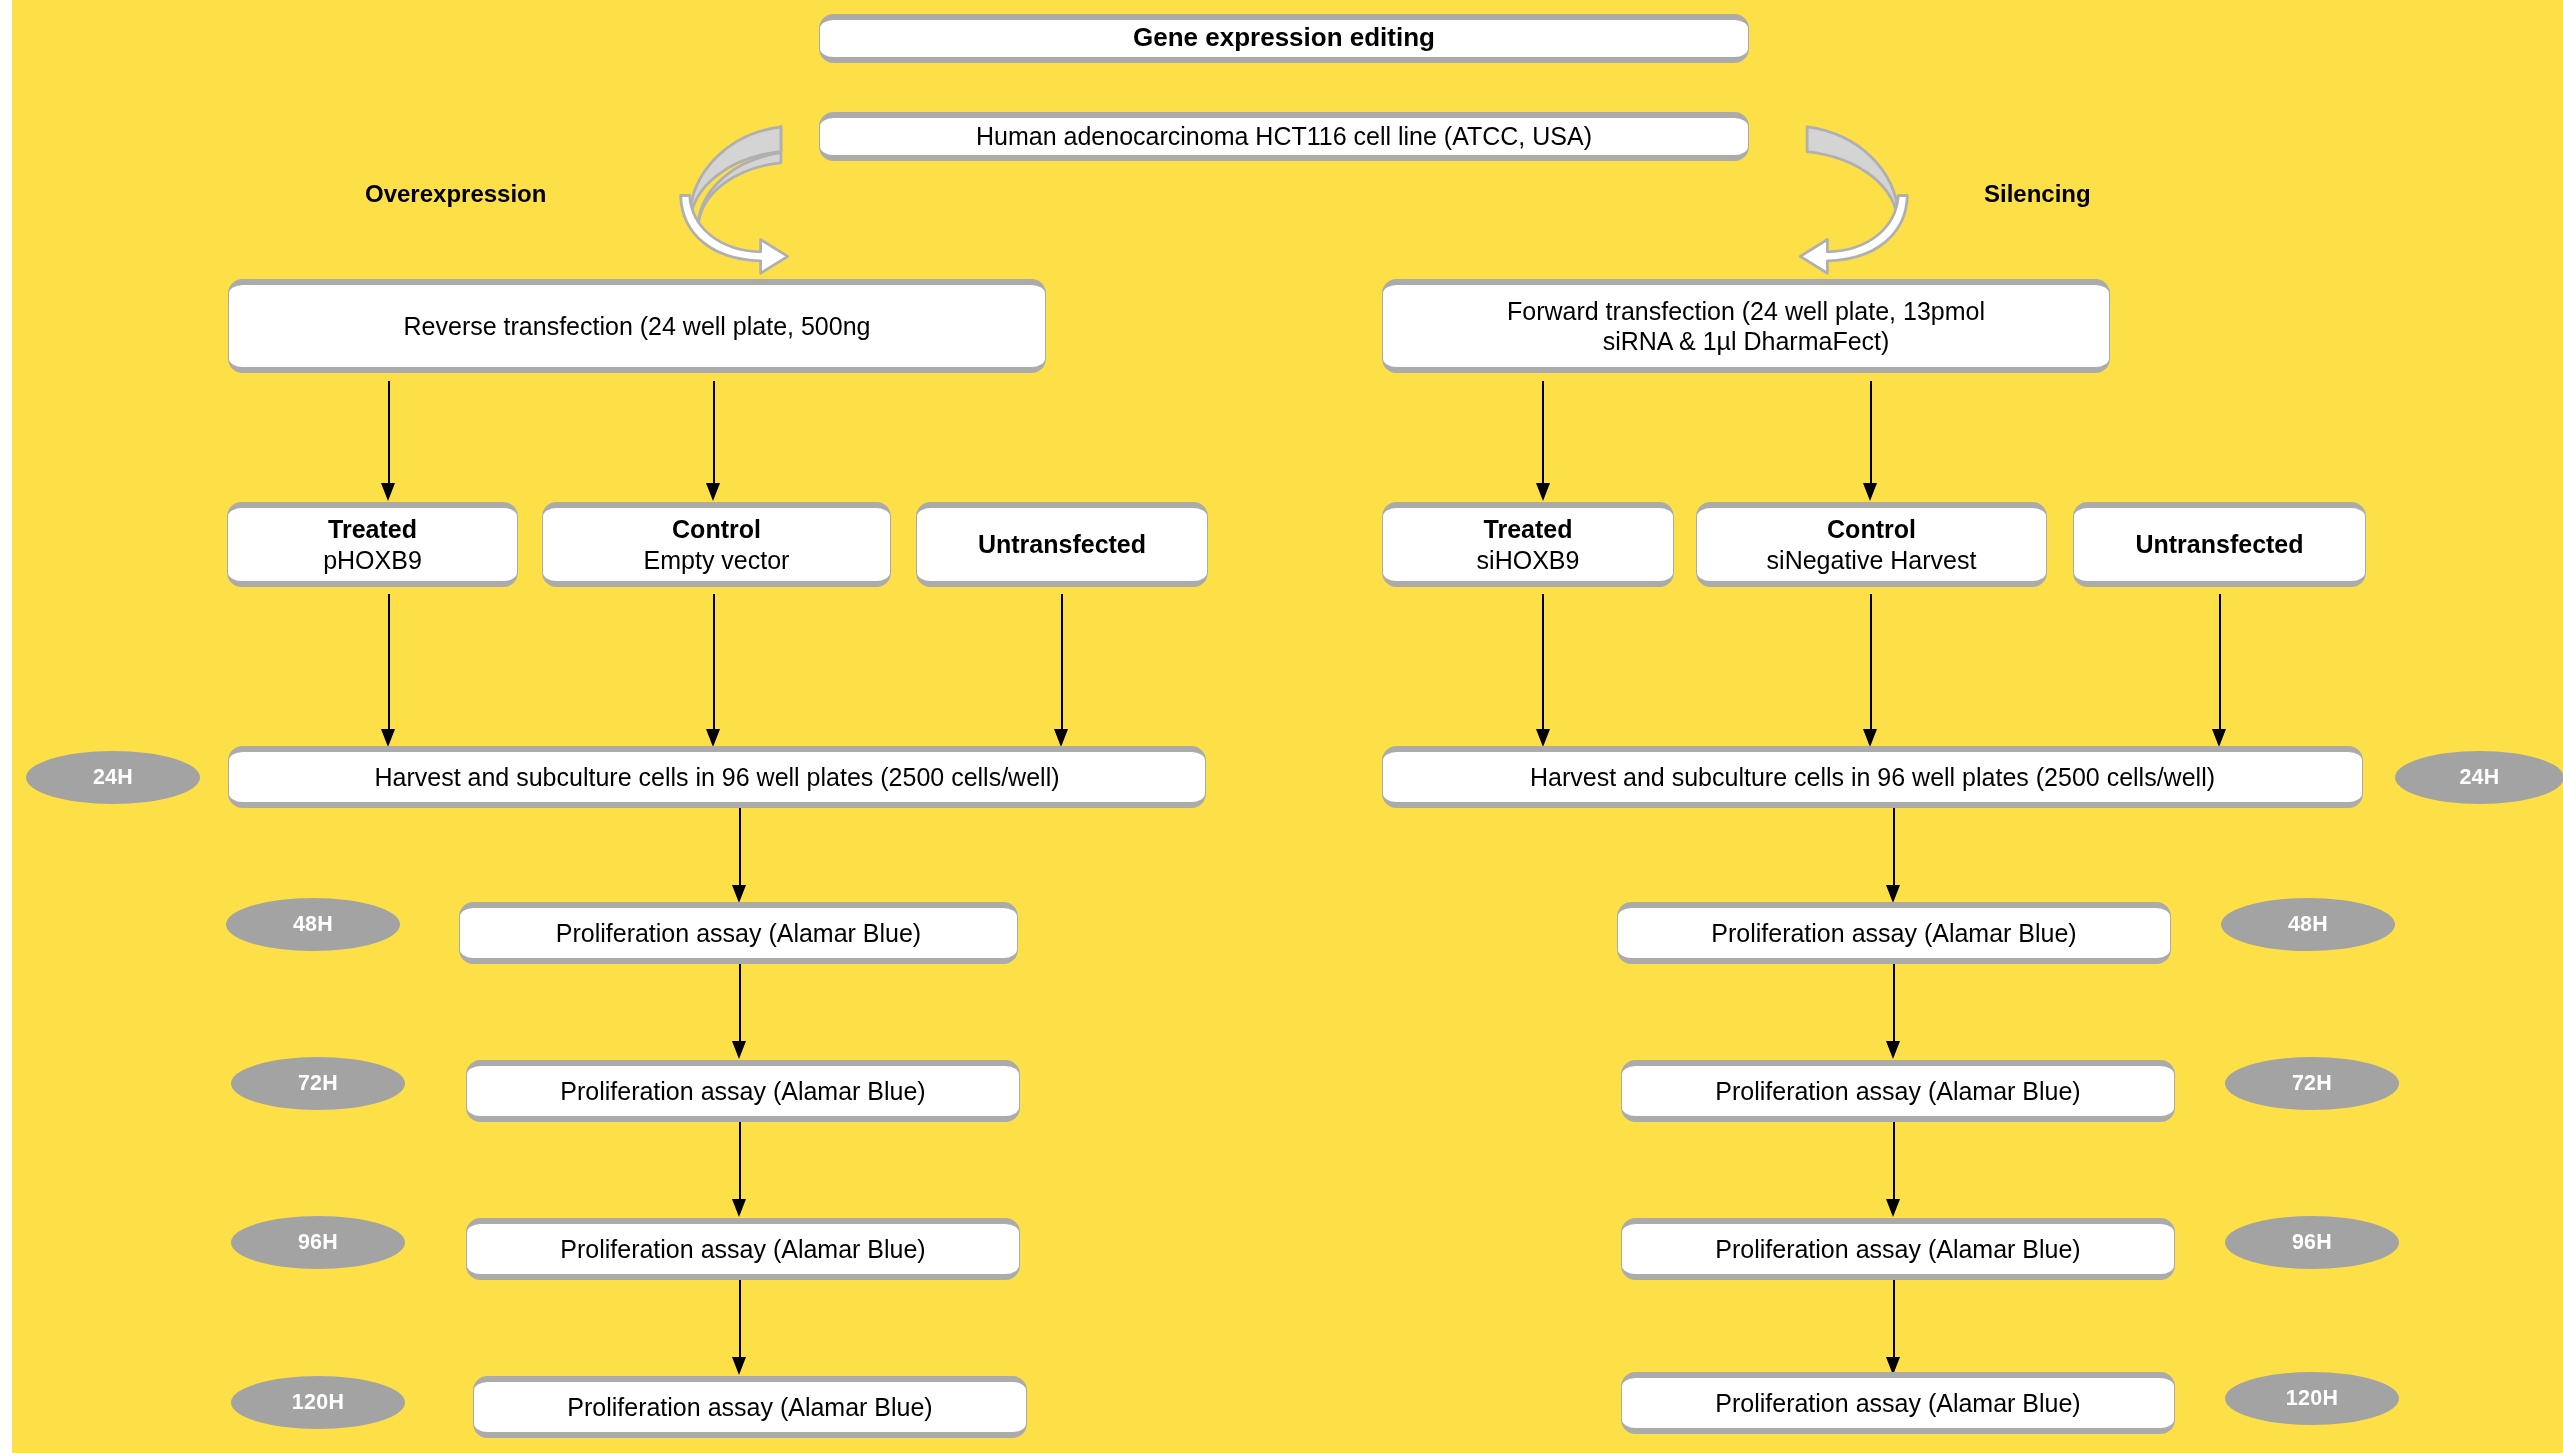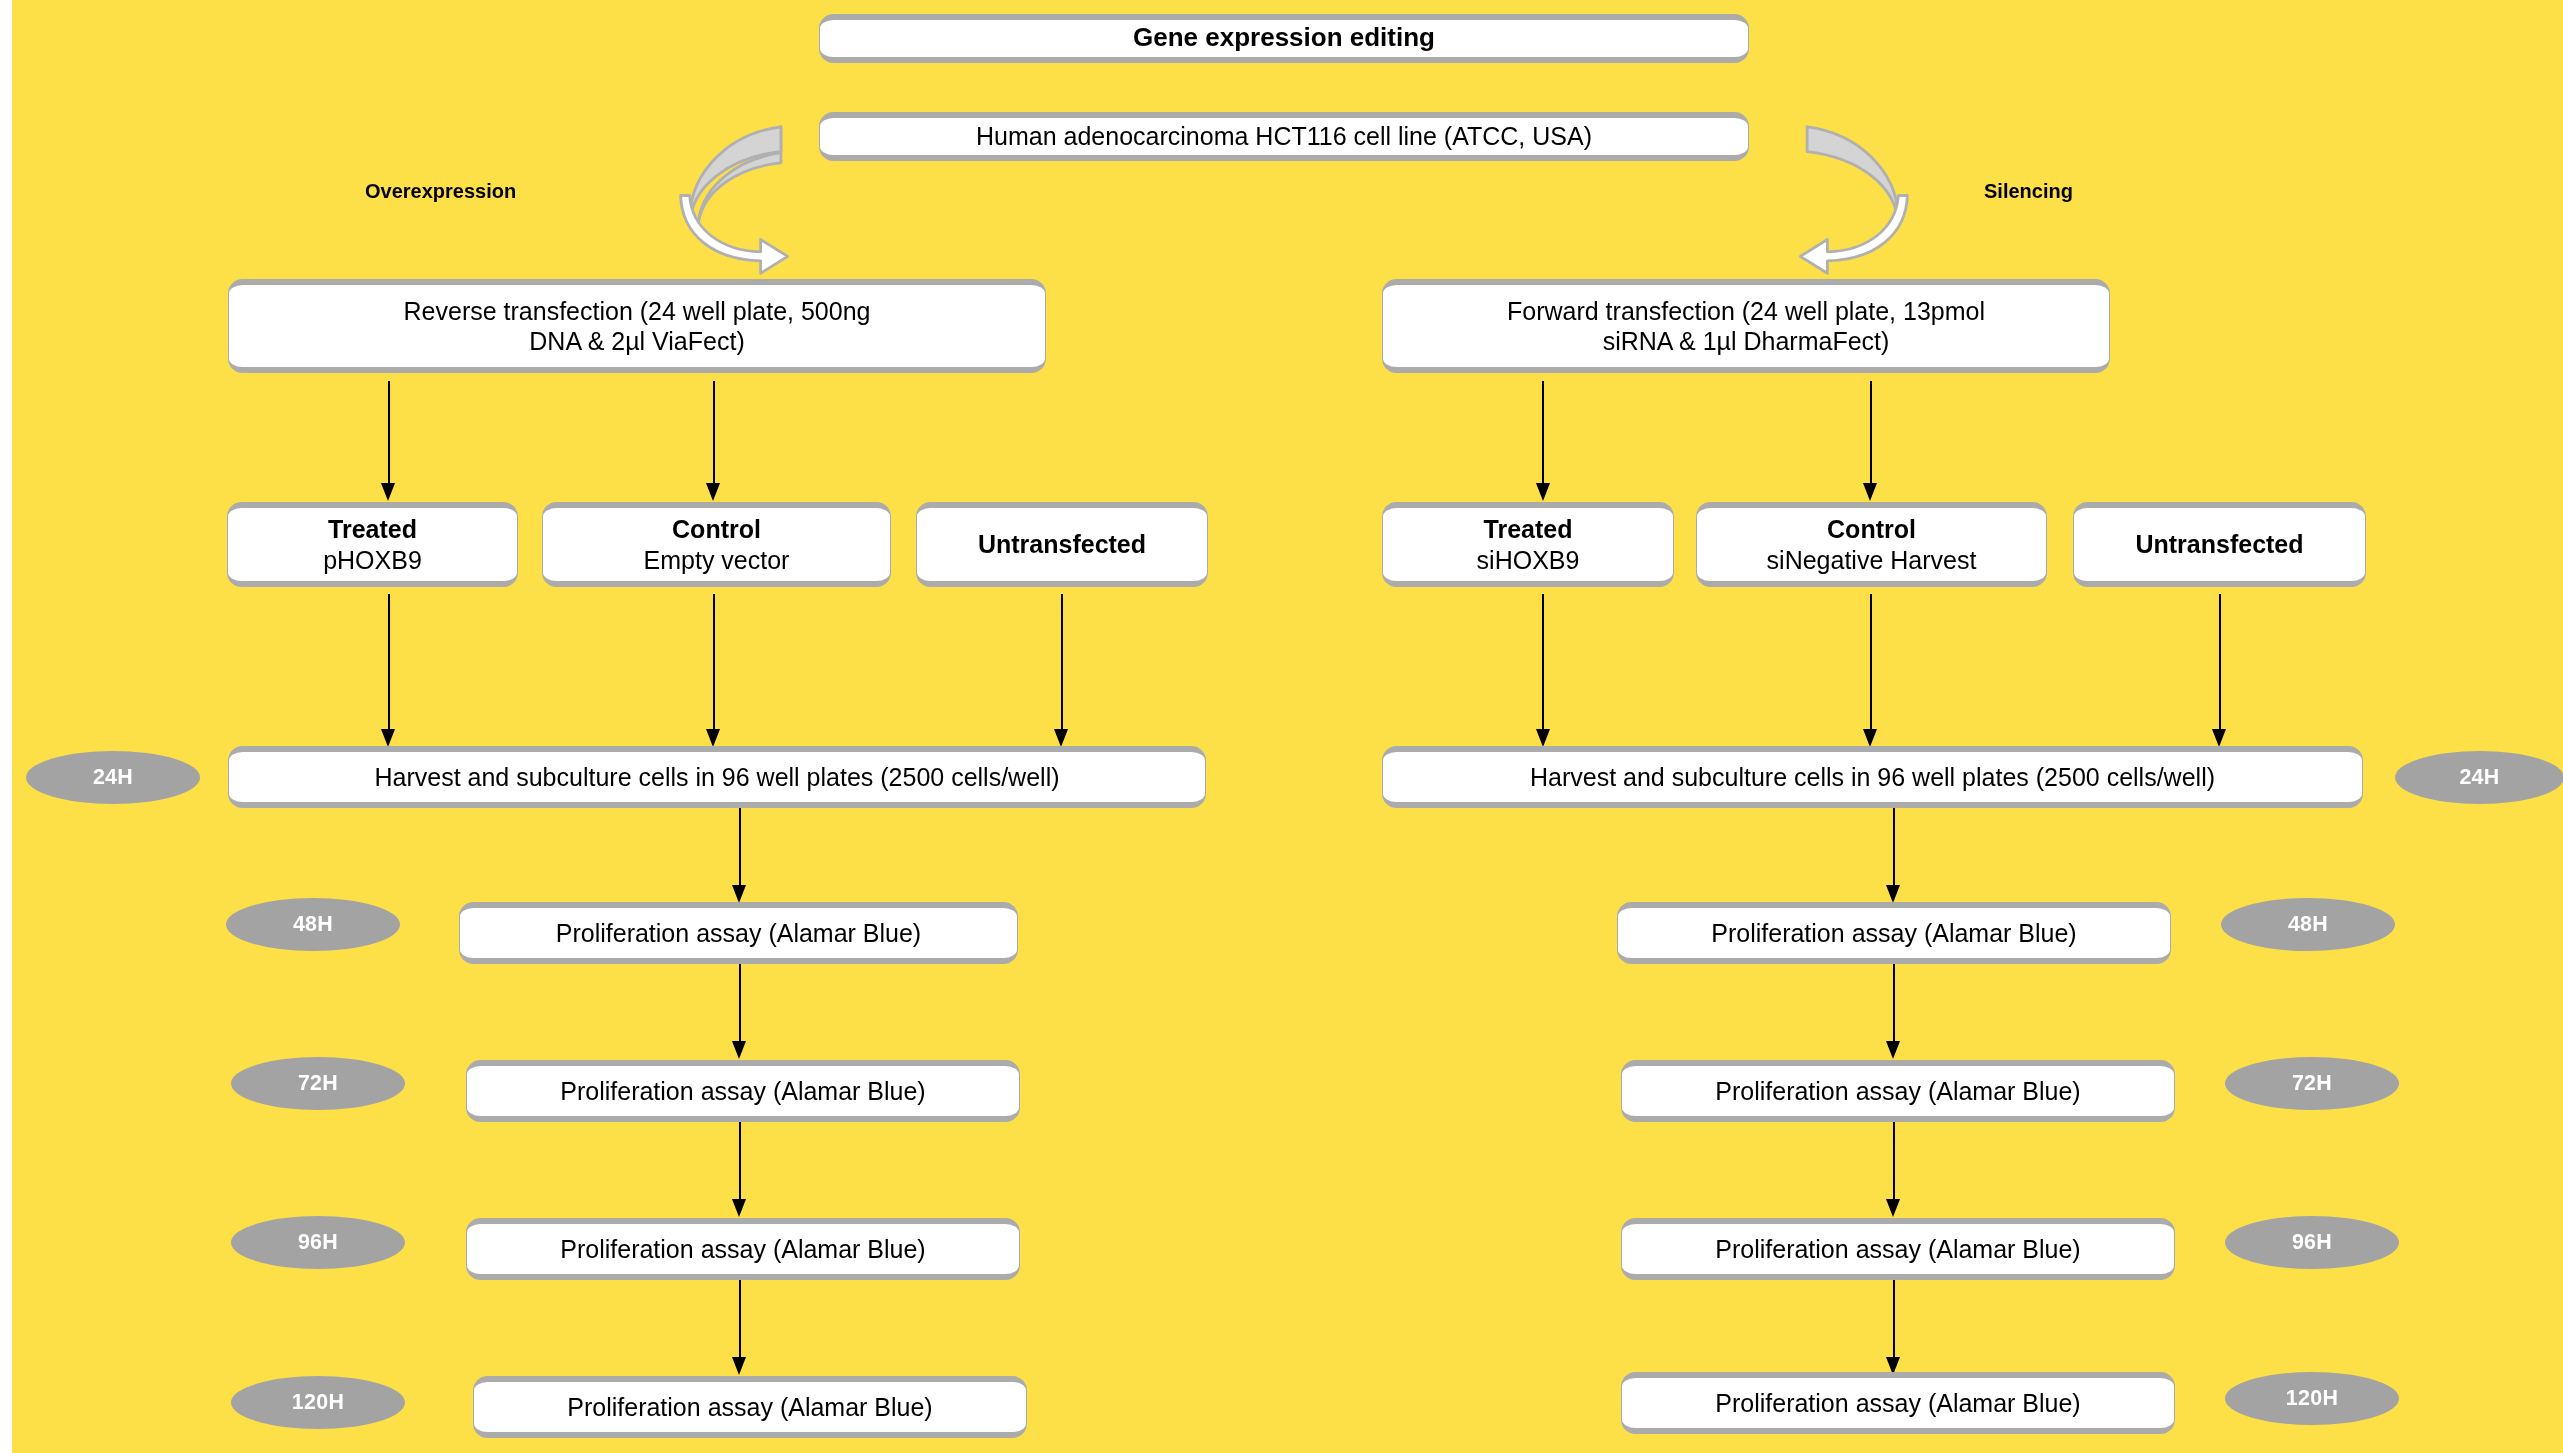--- a/index.html
+++ b/index.html
@@ -42,21 +42,21 @@
   .fbox .inner {
     width: 100%;
   }
   .fbox.bold { font-weight: bold; }
   .fbox .l1 { display: block; font-weight: bold; }
   .fbox .l2 { display: block; font-weight: normal; }
 
   
   .branch-label {
     position: absolute;
-    font-size: 20px;
+    font-size: 24px;
     font-weight: bold;
     color: #000000;
     white-space: nowrap;
   }
 
   
   .badge {
     position: absolute;
     box-sizing: border-box;
     background: #a3a3a3;
@@ -125,21 +125,20 @@
       <path d="M 26 190
                C 30 248 80 288 152 290
                L 152 268 L 200 298 L 152 328 L 152 306
                C 66 304 12 258 10 190 Z" fill="#ffffff" stroke="#b0b0b0" stroke-width="5" stroke-linejoin="round" transform="translate(0,-40)"></path>
     </g>
   </svg>
 
   <div class="fbox" style="left:216px; top:279px; width:818px; height:94px;">
     <span class="inner">
       <span class="l2">Reverse transfection (24 well plate, 500ng</span>
-      <span class="l2">DNA &amp; 2µl ViaFect)</span>
     </span>
   </div>
 
   <div class="conn" style="left:376px; top:381px; height:112px;"></div>
   <div class="arrowhead" style="left:369px; top:483px;"></div>
 
   <div class="conn" style="left:701px; top:381px; height:112px;"></div>
   <div class="arrowhead" style="left:694px; top:483px;"></div>
 
   <div class="fbox" style="left:215px; top:502px; width:291px; height:85px;">

